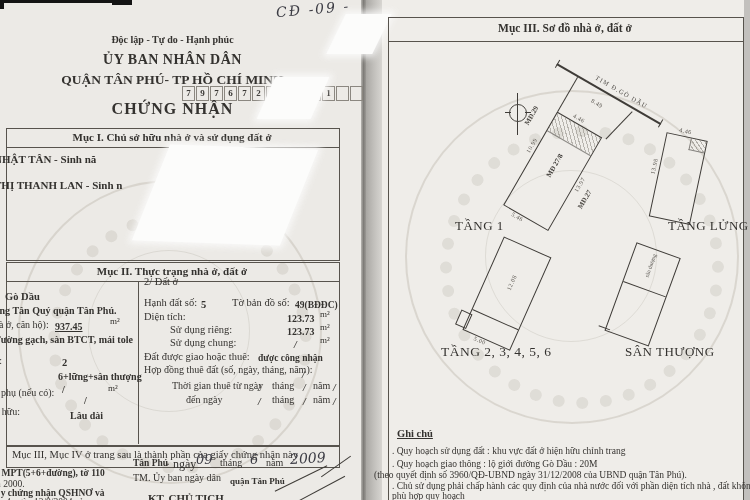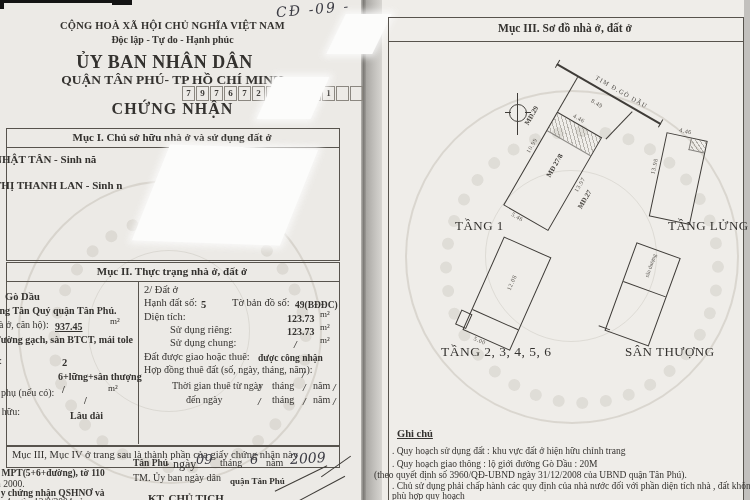--- a/index.html
+++ b/index.html
@@ -53,23 +53,22 @@
   <div class="a wm wm1" style="left:405px;top:90px;width:330px;height:330px;"></div>
   <div class="a wm wm2" style="left:440px;top:125px;width:260px;height:260px;"></div>
   <div class="a wm wm3" style="left:485px;top:170px;width:170px;height:170px;"></div>
 
   <div class="a" style="left:0;top:0;width:132px;height:3px;background:#141414;"></div>
   <div class="a" style="left:112px;top:0;width:20px;height:5px;background:#141414;"></div>
   <div class="a" style="left:0;top:0;width:4px;height:9px;background:#141414;"></div>
 
   <div class="a t hand" style="left:276px;top:1px;font-size:14px;transform:rotate(-5deg);letter-spacing:2px;">CĐ -09 -</div>
 
-  <div class="a t b c" style="left:20px;top:20px;width:305px;font-size:10.5px;letter-spacing:.2px;">CỘNG HOÀ XÃ HỘI CHỦ NGHĨA VIỆT NAM</div>
   <div class="a t b c" style="left:20px;top:34px;width:305px;font-size:10px;">Độc lập - Tự do - Hạnh phúc</div>
-  <div class="a t b c" style="left:12px;top:52px;width:305px;font-size:18px;letter-spacing:.5px;">ỦY BAN NHÂN DÂN</div>
+  <div class="a t b c" style="left:20px;top:52px;width:305px;font-size:14px;letter-spacing:.5px;">ỦY BAN NHÂN DÂN</div>
   <div class="a t b c" style="left:20px;top:72px;width:305px;font-size:13.5px;">QUẬN TÂN PHÚ- TP HỒ CHÍ MINH</div>
 
   <div class="a" style="left:182px;top:86px;">
     <span class="digitbox">7</span><span class="digitbox">9</span><span class="digitbox">7</span><span class="digitbox">6</span><span class="digitbox">7</span><span class="digitbox">2</span><span class="digitbox">7</span><span class="digitbox">0</span><span class="digitbox">1</span><span class="digitbox">9</span><span class="digitbox">1</span><span class="digitbox"></span><span class="digitbox"></span>
   </div>
 
   <div class="a t b c" style="left:20px;top:100px;width:305px;font-size:16px;letter-spacing:1px;">CHỨNG NHẬN</div>
 
   <div class="a box" style="left:6px;top:128px;width:332px;height:131px;"></div>
   <div class="a hline" style="left:6px;top:147px;width:333px;"></div>
@@ -91,21 +90,21 @@
   <div class="a t" style="left:-6px;top:355px;font-size:10px;">ở:</div>
   <div class="a t b" style="left:62px;top:357px;font-size:10.5px;">2</div>
   <div class="a t b" style="left:58px;top:371px;font-size:10px;">6+lững+sân thượng</div>
   <div class="a t" style="left:-6px;top:387px;font-size:10px;">à phụ (nếu có):</div>
   <div class="a t b" style="left:62px;top:384px;font-size:10px;">/</div>
   <div class="a t b" style="left:84px;top:395px;font-size:10px;">/</div>
   <div class="a t" style="left:108px;top:383px;font-size:9px;">m²</div>
   <div class="a t" style="left:-6px;top:406px;font-size:10px;">ở hữu:</div>
   <div class="a t b" style="left:70px;top:410px;font-size:10px;">Lâu dài</div>
 
-  <div class="a t" style="left:144px;top:284px;font-size:10.5px;">2/ Đất ở</div>
+  <div class="a t" style="left:144px;top:276px;font-size:10.5px;">2/ Đất ở</div>
   <div class="a t" style="left:144px;top:297px;font-size:10.5px;">Hạnh đất số:</div>
   <div class="a t b" style="left:201px;top:299px;font-size:10.5px;">5</div>
   <div class="a t" style="left:232px;top:297px;font-size:10.5px;">Tờ bản đồ số:</div>
   <div class="a t b" style="left:295px;top:300px;font-size:9.5px;">49(BĐĐC)</div>
   <div class="a t" style="left:144px;top:311px;font-size:10.5px;">Diện tích:</div>
   <div class="a t b" style="left:287px;top:313px;font-size:10px;">123.73</div>
   <div class="a t" style="left:320px;top:309px;font-size:9px;">m²</div>
   <div class="a t" style="left:170px;top:324px;font-size:10.5px;">Sử dụng riêng:</div>
   <div class="a t b" style="left:287px;top:326px;font-size:10px;">123.73</div>
   <div class="a t" style="left:320px;top:322px;font-size:9px;">m²</div>

